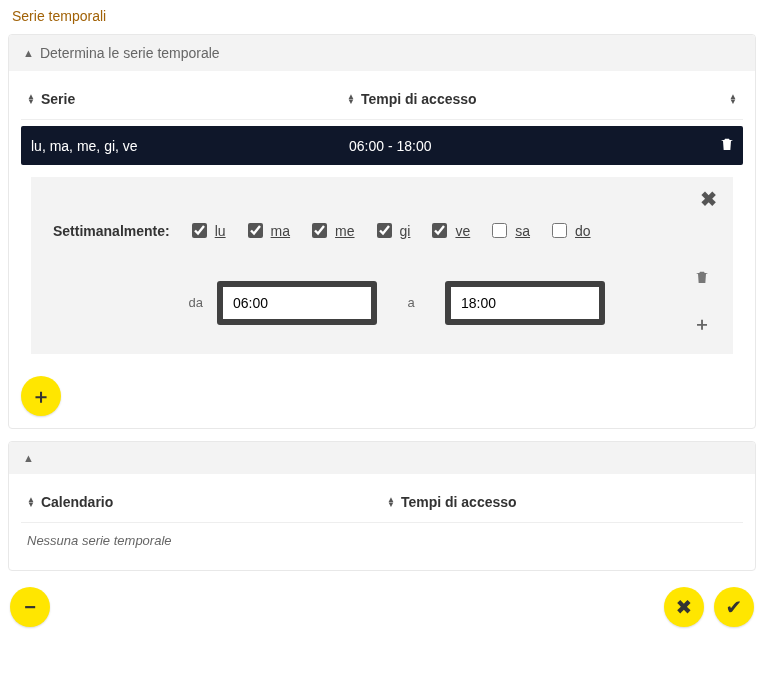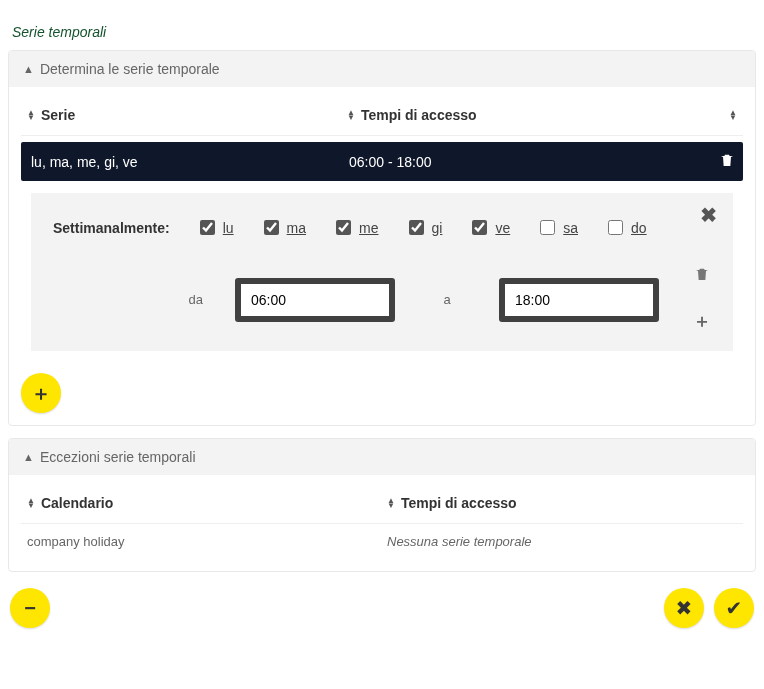--- a/index.html
+++ b/index.html
@@ -7,23 +7,22 @@
     margin: 0;
     padding: 8px;
     font-family: Arial, Helvetica, sans-serif;
     font-size: 14px;
     color: #333;
     background: #fff;
     width: 764px;
   }
   .page-title {
     font-size: 14px;
-    color: #14532d;
-    margin: 16px 0 10px 4px;
-    font-style: italic;
+    color: #a16207;
+    margin: 0 0 10px 4px;
   }
   .panel {
     border: 1px solid #e8e8e8;
     border-radius: 4px;
     margin-bottom: 12px;
     background: #fff;
   }
   .panel-header {
     background: #f3f3f3;
     padding: 10px 14px;
@@ -76,31 +75,31 @@
     top: 10px;
     right: 16px;
     font-size: 20px;
     font-weight: bold;
     color: #555;
     cursor: pointer;
   }
   .weekly-row {
     display: flex;
     align-items: center;
-    gap: 26px;
+    gap: 18px;
     flex-wrap: wrap;
-    margin-top: 2px;
+    margin-top: 21px;
   }
   .weekly-label { font-weight: bold; color:#333; }
   .day-cb { display:flex; align-items:center; gap:5px; color:#444;text-decoration:underline; }
   .day-cb input { width:15px; height:15px; accent-color:#555; }
   .time-row {
     display: flex;
     align-items: center;
-    gap: 32px;
+    gap: 14px;
     margin-top: 28px;
   }
   .time-row .lbl { width: 150px; text-align: right; color:#666; font-size:13px; }
   .time-row .lbl2 { width: 40px; text-align: center; color:#666; font-size:13px; }
   .time-input {
     width: 160px;
     padding: 8px 10px;
     border: 6px solid #404040;
     border-radius: 3px;
     font-size: 14px;
@@ -254,41 +253,39 @@
     <div class="fab">
       <span>＋</span>
     </div>
 
   </div>
 </div>
 
 <div class="panel">
   <div class="panel-header">
     <span class="chev">▲</span>
-    <span>Eccezioni serie temporali</span>
   </div>
   <div class="panel-body">
     <div class="tbl2-header">
       <div class="c1">
         <span class="sort-icon">
             <span>▲</span>
             <span>▼</span>
           </span>
         <span>Calendario</span>
       </div>
       <div class="c2">
         <span class="sort-icon">
             <span>▲</span>
             <span>▼</span>
           </span>
         <span>Tempi di accesso</span>
       </div>
     </div>
     <div class="tbl2-row">
-      <div class="c1">company holiday</div>
       <div class="c2">Nessuna serie temporale</div>
     </div>
   </div>
 </div>
 
 <div class="bottom-bar">
   <div class="circle-btn minus">
     <span>−</span>
   </div>
   <div class="spacer"></div>

